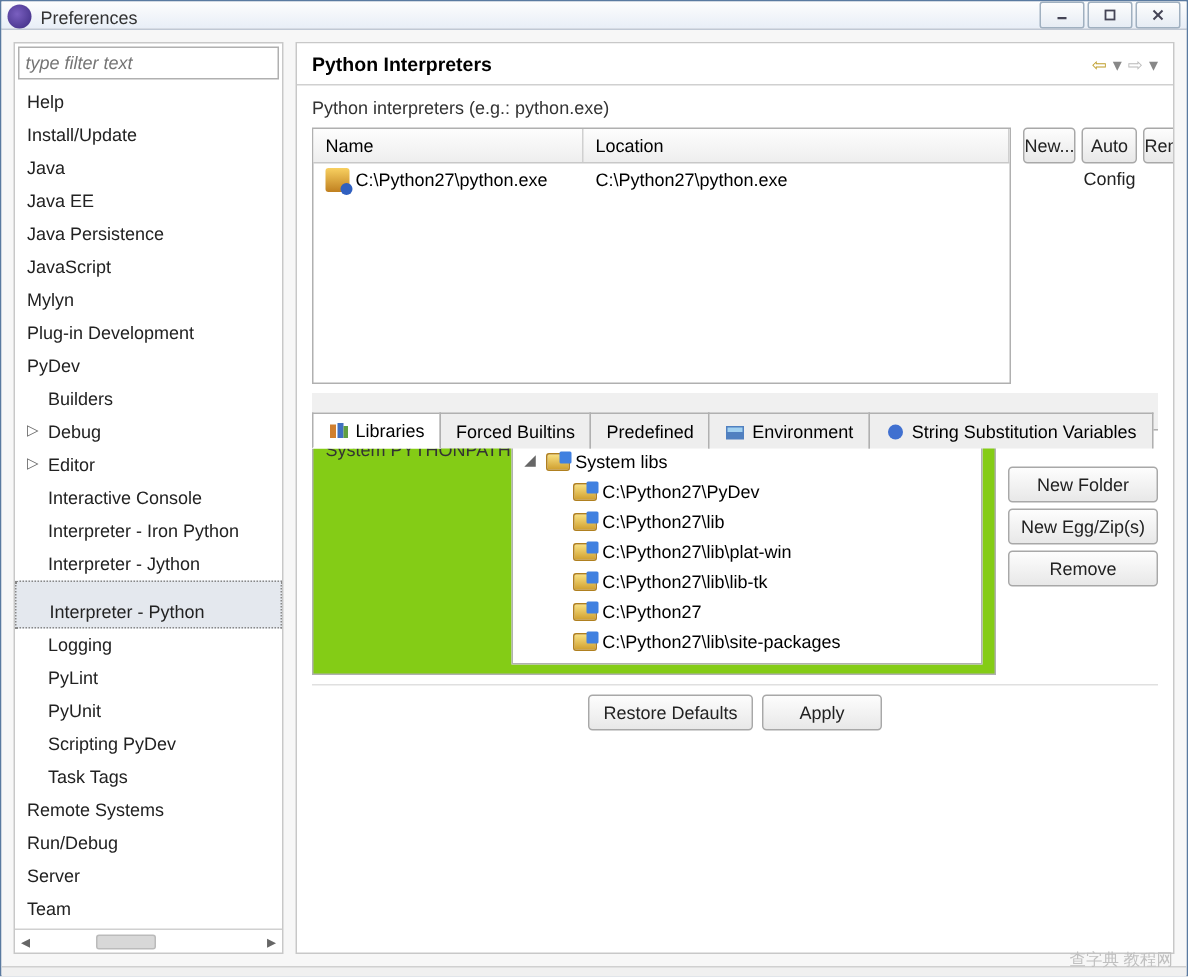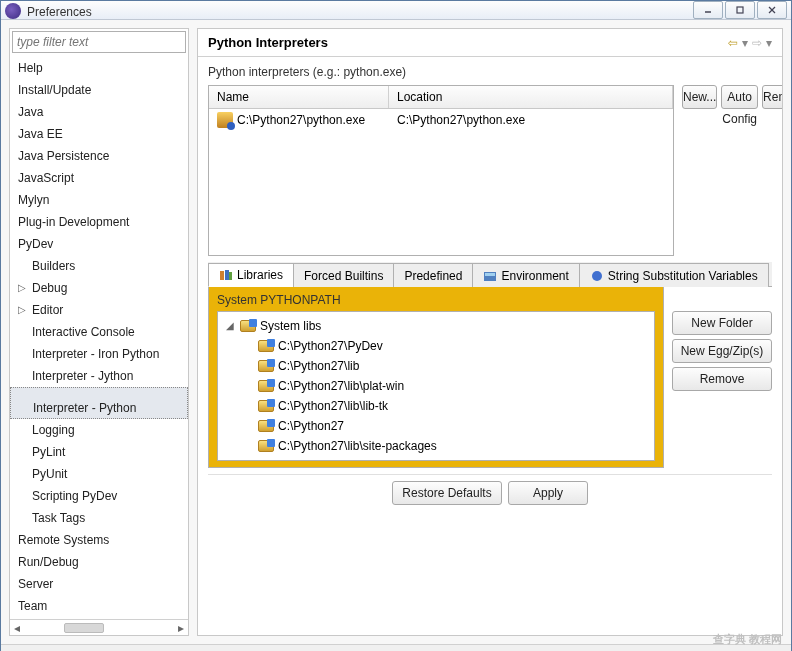--- a/index.html
+++ b/index.html
@@ -40,40 +40,40 @@
 .interp-head .c2 { flex: 1; }
 .interp-body-row { display:flex; padding: 3px 8px; align-items:center;}
 .interp-body-row .ic { width:16px; height:16px; margin-right:4px; background: linear-gradient(#f8d060,#c08020); border-radius:2px; position:relative;}
 .interp-body-row .ic::after{content:""; position:absolute; right:-2px; bottom:-2px; width:8px;height:8px; background:#3060c0; border-radius:50%;}
 .interp-body-row .c1 { width: 160px; }
 .interp-body-row .c2 { flex:1; }
 .btncol { width: 90px; display: flex; flex-direction: row; gap: 4px; }
 .btn { height: 24px; border: 1px solid #a8a8a8; background: linear-gradient(#fdfdfd,#e8e8e8); border-radius: 3px; cursor: default; text-align:center; line-height:22px; color:#222;}
 .btn.disabled { color: #a0a0a0; }
 .tabs { display: flex; border-bottom: 1px solid #b0b0b0; background:#f0f0f0; }
-.tab { padding: 4px 10px; border: 1px solid #b0b0b0; border-bottom: none; margin-right: -1px; background: #eee; display:flex; align-items:center; gap:4px; position:relative; top:1px;}
+.tab { padding: 4px 10px; border: 1px solid #b0b0b0; border-bottom: none; margin-right: -1px; background: #eee; display:flex; align-items:center; gap:4px; position:relative; top:13px;}
 .tab.active { background: #fff; border-bottom: 1px solid #fff; }
 .tab .tabicon { width:14px; height:14px; }
 .libs-row { flex:1; display:flex; gap:8px; min-height:0;}
-.libs-panel { flex:1; border:1px solid #b0b0b0; border-top:none; background:#eab308; display:flex; flex-direction:column; padding: 6px 8px; overflow:hidden;}
+.libs-panel { flex:1; border:1px solid #b0b0b0; border-top:none; background:#84cc16; display:flex; flex-direction:row; padding: 6px 8px; overflow:hidden;}
 .libs-title { color:#333; margin-bottom:4px;}
 .libs-tree { flex:1; border:1px solid #b0b0b0; background:#fff; padding:4px; overflow:auto;}
 .libnode { padding:1px 0 1px 4px; display:flex; align-items:center; gap:4px; line-height:18px;}
 .libnode.child { padding-left: 36px;}
 .libnode .exp2 { color:#666; font-size:10px; width:10px;}
 .libnode .foldericon { width:16px; height:12px; background:linear-gradient(#f8e080,#d0a030); border:1px solid #b08020; border-radius:2px; position:relative;}
 .libnode .foldericon.jar::after { content:""; position:absolute; right:-2px; top:-2px; width:8px; height:8px; background:#4080e0; border-radius:1px;}
 .btncol2 { width:100px; display:flex; flex-direction:column; gap:4px; padding-top:24px;}
 .footer-row { display:flex; justify-content:center; gap:6px; padding: 6px 10px; border-top:1px solid #e0e0e0;}
 .dialog-footer { display:flex; align-items:center; padding: 8px 12px; border-top:1px solid #d0d0d0; background:#f0f0f0;}
 .help-icon { width:22px; height:22px; border:1px solid #b0b0b0; border-radius:50%; display:flex; align-items:center; justify-content:center; color:#6080c0; font-weight:bold;}
 .dialog-footer .spacer { flex:1;}
 .dialog-footer .btn { width:80px; margin-left:6px;}
 .dialog-footer .btn.ok { background: linear-gradient(#eaf3ff,#c8e0ff); border-color:#5a8fd8;}
-.watermark { position:absolute; right:10px; bottom:4px; color:#c0c0c0; font-size:11px; pointer-events:none;font-weight:bold;}
+.watermark { position:absolute; right:10px; bottom:4px; color:#c0c0c0; font-size:11px; pointer-events:none;}
 </style>
 </head>
 <body>
 
 <div class="window">
   <div class="titlebar">
     <div class="icon"></div>
     <div class="title">Preferences</div>
     <div class="winbtns">
       <div class="winbtn">

